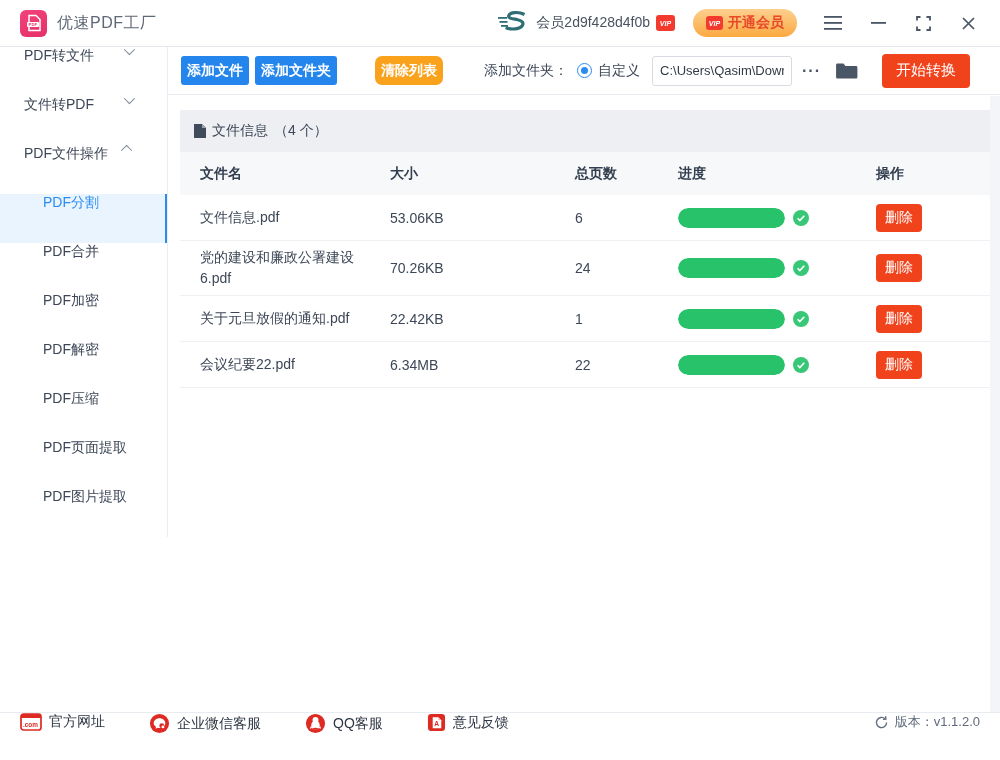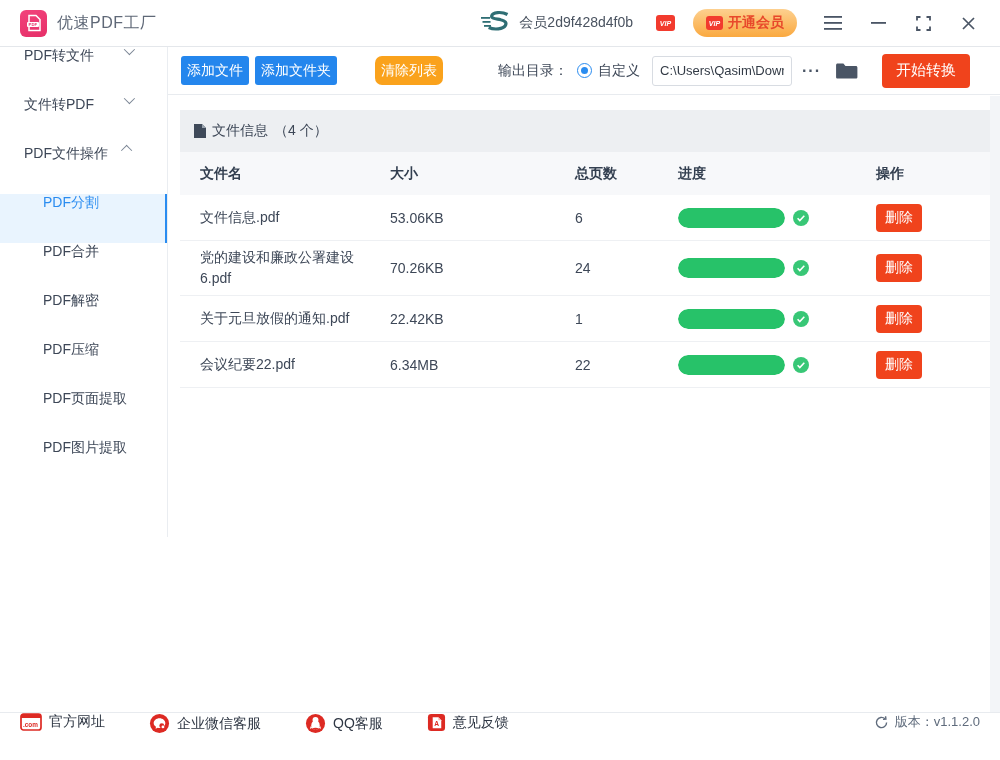--- a/index.html
+++ b/index.html
@@ -5,21 +5,21 @@
   * { margin:0; padding:0; box-sizing:border-box; }
   html,body { width:1000px; height:760px; }
   body { font-family:"Liberation Sans", sans-serif; background:#fff; color:#3d4757; overflow:hidden; }
   .app { width:1000px; height:760px; display:flex; flex-direction:column; background:#fff; }
 
   
   .titlebar { height:47px; flex:0 0 47px; display:flex; align-items:center; padding:0 22px 0 20px; border-bottom:1px solid #e4e7eb; background:#fff; }
   .logo { width:27px; height:27px; border-radius:6px; background:linear-gradient(160deg,#f2437c,#e62f68); display:flex; align-items:center; justify-content:center; margin-right:10px; }
   .app-title { font-size:16px; color:#5f6877; letter-spacing:.5px; }
   .tb-right { margin-left:auto; display:flex; align-items:center; }
-  .member-name { font-size:14px; color:#4a5360; margin:0 23px 0 8px; }
+  .member-name { font-size:14px; color:#4a5360; margin:0 6px 0 8px; }
   .vip-badge { display:inline-flex; align-items:center; justify-content:center; width:19px; height:16px; border-radius:3px; background:#f23b2e; color:#fff; font-size:7px; font-weight:bold; font-style:italic; }
   .upgrade-pill { display:inline-flex; align-items:center; gap:5px; height:28px; padding:0 13px; margin-left:18px; border:none; border-radius:14px; background:linear-gradient(180deg,#fdd08f,#faa940); cursor:pointer; }
   .upgrade-pill .vip-badge { width:17px; height:14px; }
   .upgrade-pill .pill-label { font-size:14px; color:#e8492b; font-weight:bold; }
   .win-controls { display:flex; align-items:center; gap:25px; margin-left:26px; }
   .win-btn { background:none; border:none; cursor:pointer; display:flex; align-items:center; justify-content:center; width:20px; height:20px; color:#4a5565; }
 
   
   .body { flex:1; display:flex; min-height:0; }
   .sidebar { width:168px; flex:0 0 168px; position:relative; background:#fff; }
@@ -29,21 +29,21 @@
   .side-item { padding-left:43px; }
   .side-item.active { background:#e9f4fe; color:#2a8cf0; box-shadow:inset -3px 0 0 #2a8cf0; }
   .chev { position:absolute; left:124px; width:8px; height:8px; border-right:1.5px solid #7a8594; border-bottom:1.5px solid #7a8594; }
   .chev.down { transform:rotate(45deg) translateY(-2px); }
   .chev.up { transform:rotate(225deg) translateY(-2px); }
 
   .main { flex:1; position:relative; display:flex; flex-direction:column; min-width:0; }
 
   
   .toolbar { height:48px; flex:0 0 48px; display:flex; align-items:center; padding:0 30px 0 13px; border-bottom:1px solid #e8ebef; background:#fff; }
-  .btn { height:29px; border:none; border-radius:3px; color:#fff; font-size:14px; padding:0 6px; cursor:pointer; font-family:inherit; }
+  .btn { height:29px; border:none; border-radius:3px; color:#fff; font-size:14px; padding:0 6px; cursor:pointer; font-family:inherit;font-weight:bold; }
   .btn-blue { background:#2486ed; }
   .btn-orange { background:#faa21c; }
   .gap6 { margin-left:6px; } .gap38 { margin-left:38px;border-radius:7px; }
   .out-label { margin-left:auto; font-size:14px; color:#3d4757; }
   .radio { width:15px; height:15px; border-radius:50%; border:1.5px solid #2a8cf0; margin-left:9px; position:relative; cursor:pointer; background:#fff; }
   .radio::after { content:""; position:absolute; left:50%; top:50%; width:7px; height:7px; margin:-3.5px 0 0 -3.5px; border-radius:50%; background:#2a8cf0; }
   .radio-label { font-size:14px; color:#3d4757; margin-left:6px; }
   .dir-input { width:140px; height:30px; margin-left:12px; border:1px solid #d8dce2; border-radius:3px; padding:0 7px; font-size:13px; color:#333b46; font-family:inherit; background:#fff; }
   .dots-btn { border:none; background:none; font-size:16px; font-weight:bold; color:#4a5565; letter-spacing:1px; margin-left:10px; cursor:pointer; }
   .folder-btn { border:none; background:none; margin-left:14px; cursor:pointer; display:flex; }
@@ -146,41 +146,44 @@
           <span>PDF文件操作</span>
           <span class="chev up"></span>
         </div>
         <div class="side-entry side-item active">
           <span>PDF分割</span>
         </div>
         <div class="side-entry side-item">
           <span>PDF合并</span>
         </div>
         <div class="side-entry side-item">
+          <span>PDF加密</span>
+        </div>
+        <div class="side-entry side-item">
           <span>PDF解密</span>
         </div>
         <div class="side-entry side-item">
           <span>PDF压缩</span>
         </div>
         <div class="side-entry side-item">
           <span>PDF页面提取</span>
         </div>
         <div class="side-entry side-item">
           <span>PDF图片提取</span>
         </div>
       </aside>
 
     <main class="main">
 
       <div class="toolbar">
         <button class="btn btn-blue">添加文件</button>
         <button class="btn btn-blue gap6">添加文件夹</button>
         <button class="btn btn-orange gap38">清除列表</button>
 
-        <span class="out-label">输出目录：</span>
+        <span class="out-label">添加文件夹：</span>
         <span class="radio"></span>
         <span class="radio-label">自定义</span>
         <input class="dir-input" type="text" value="C:\Users\Qasim\Downloads" style="">
         <button class="dots-btn">···</button>
         <button class="folder-btn">
           <svg width="23" height="18" viewBox="0 0 24 19">
               <path d="M1 3.2C1 2.4 1.7 1.7 2.5 1.7h6.2l2.2 2.6h11.1c.8 0 1.5.7 1.5 1.5v10.2c0 .8-.7 1.5-1.5 1.5h-19.5c-.8 0-1.5-.7-1.5-1.5z" fill="#4a5565"></path>
             </svg>
         </button>
         <button class="start-btn">开始转换</button>

